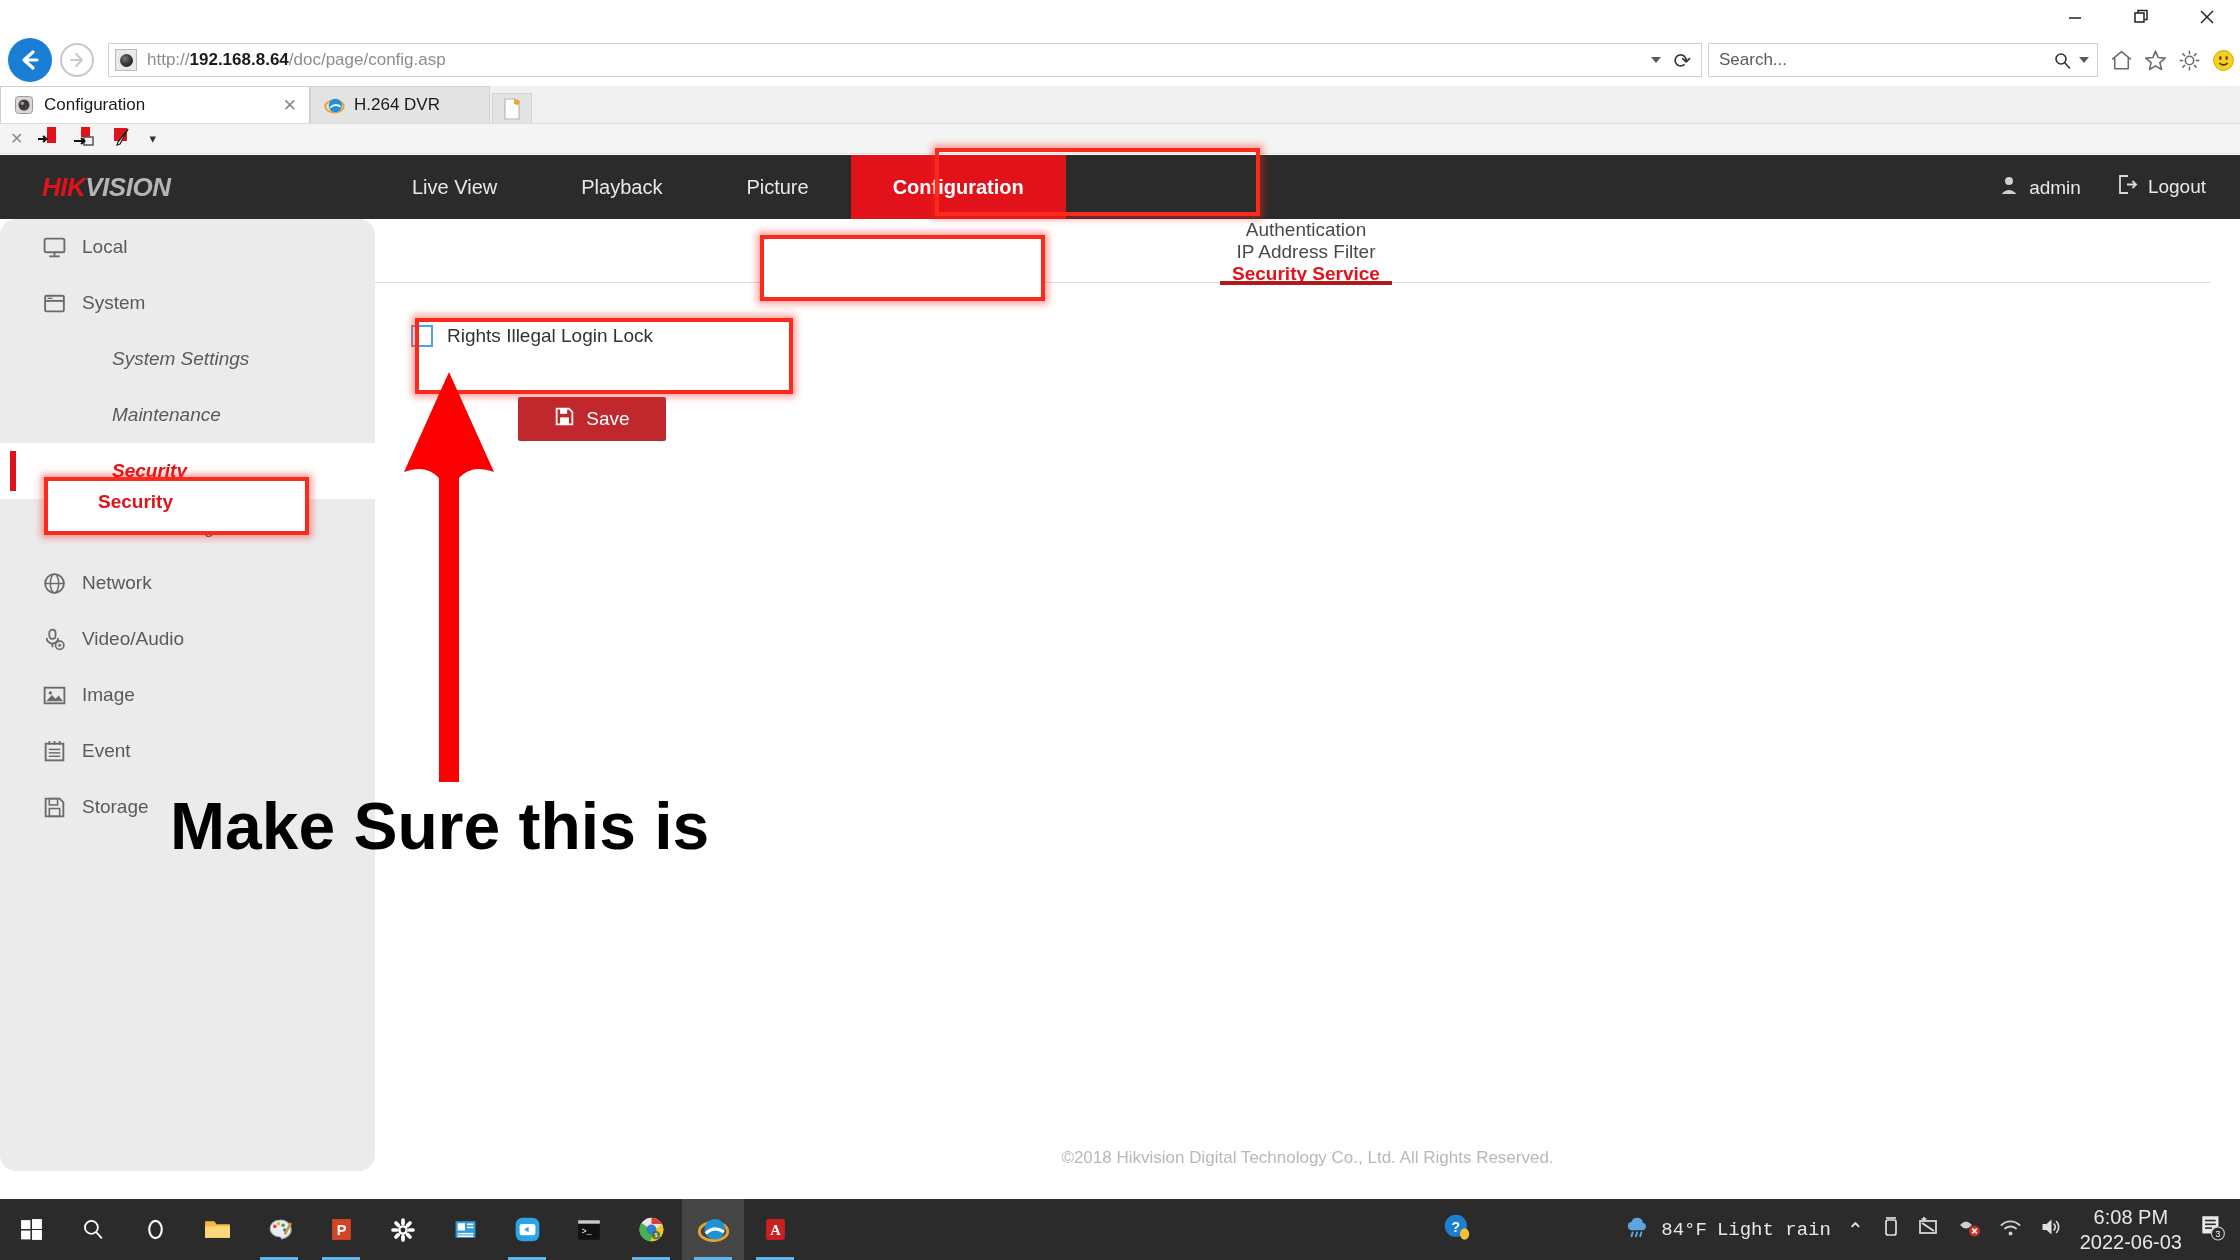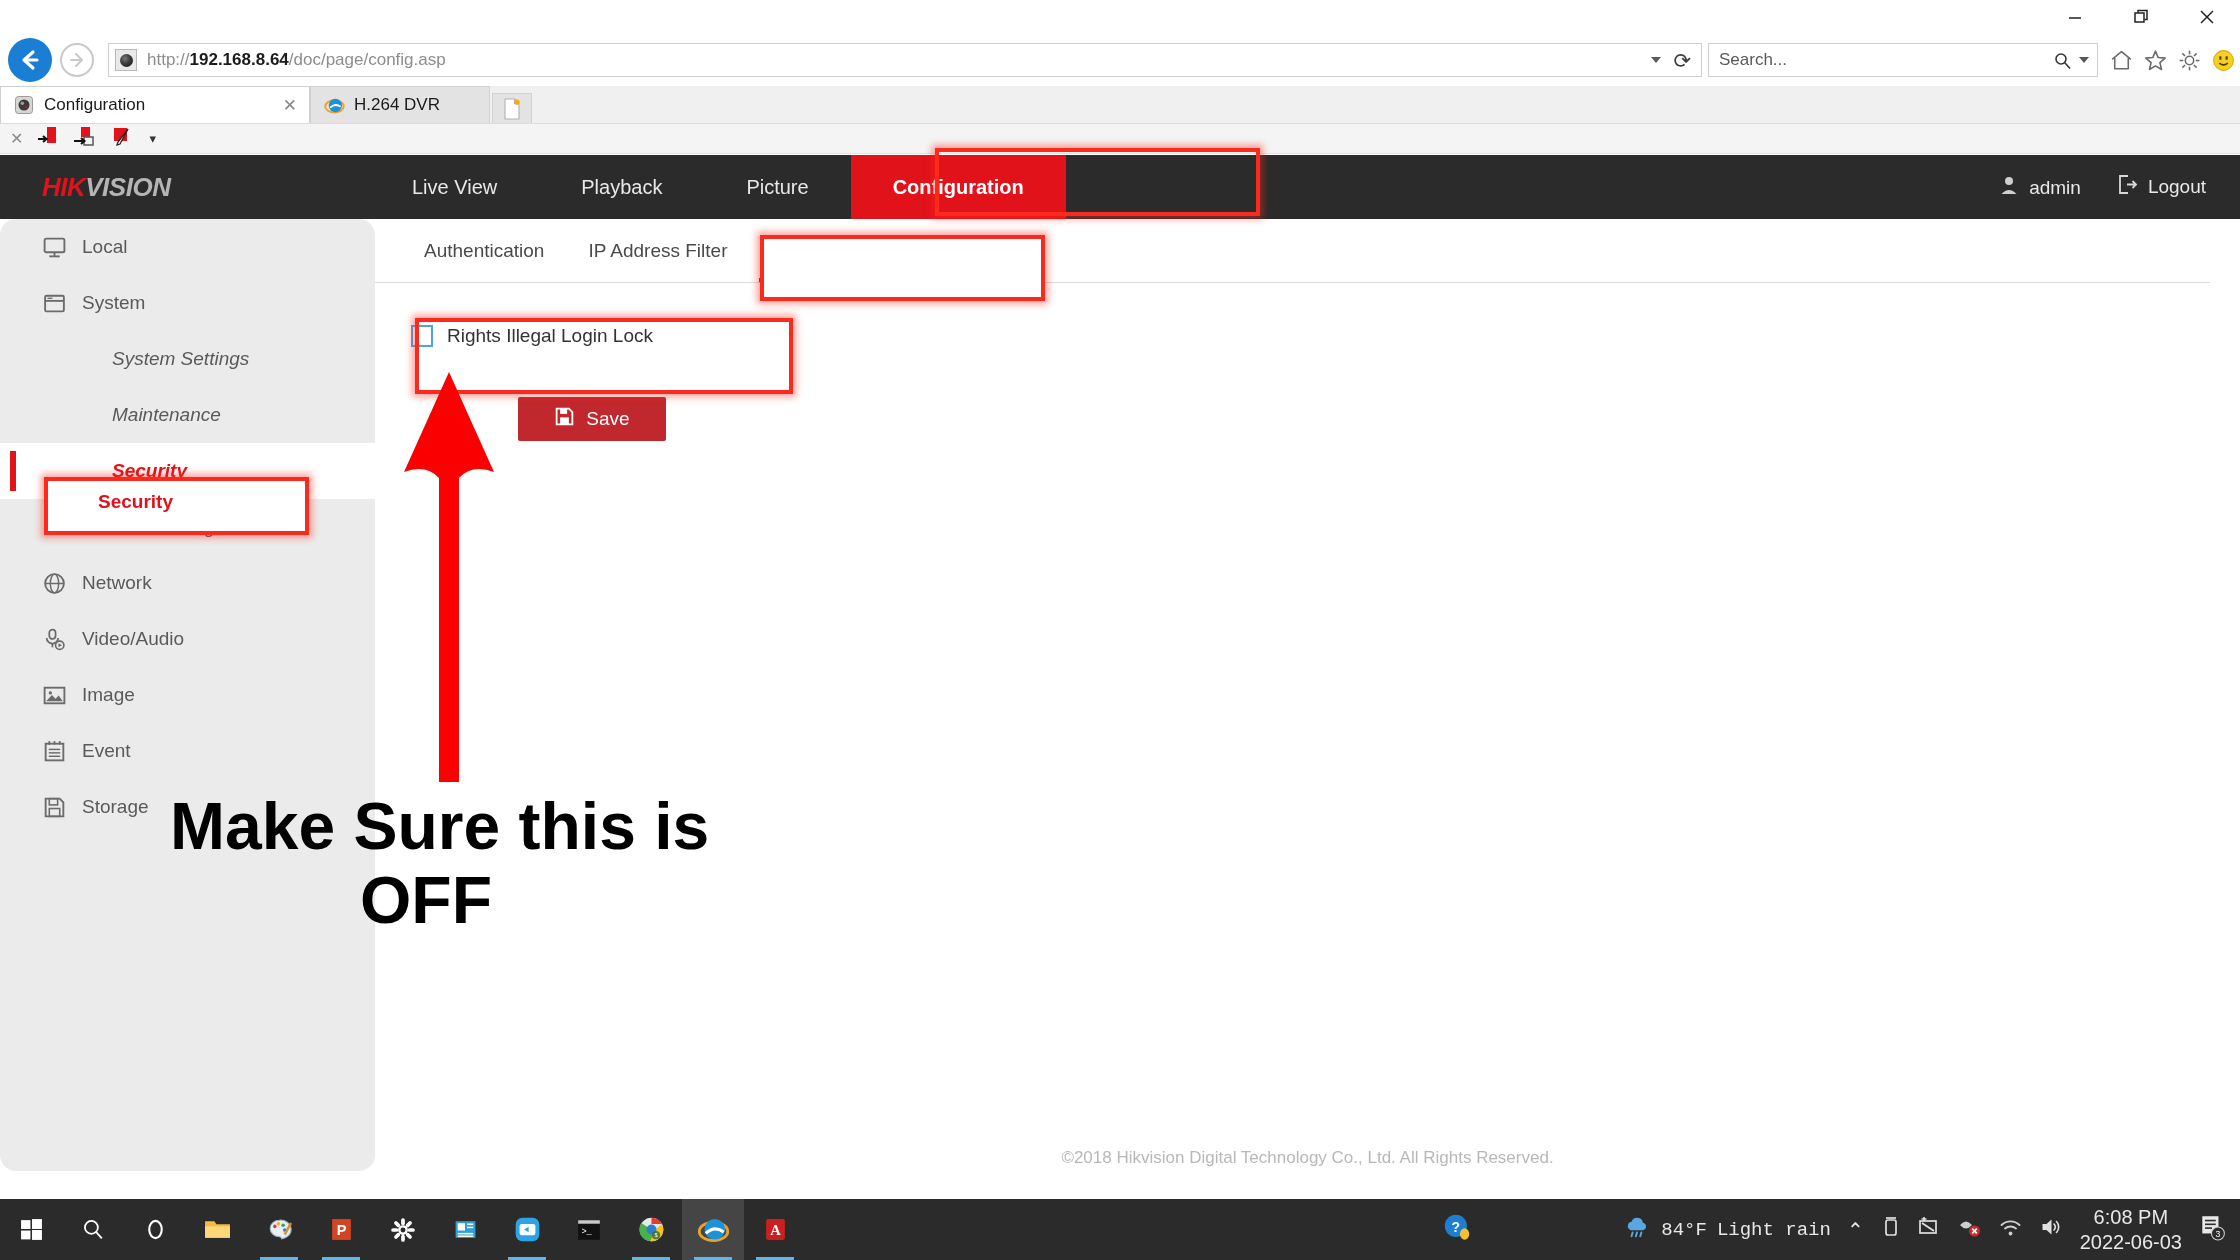--- a/index.html
+++ b/index.html
@@ -134,21 +134,21 @@
   .sb-sub.active::before {
     content:""; position:absolute; left:10px; top:8px; width:6px; height:40px; background:#e1121a;
   }
 
   
   .content {
     position:absolute; left:375px; top:219px; width:1865px; height:952px; background:#fff;
   }
   .ctabs {
     position:relative; height:64px; display:flex; align-items:center;
-    padding-left:27px; border-bottom:1px solid #dcdcdc; margin-right:30px;
+    padding-left:27px; border-bottom:1px solid #dcdcdc; margin-right:30px;flex-direction:column;
   }
   .ctab {
     font-size:19px; color:#4a4a4a; padding:0 22px; height:63px;
     display:flex; align-items:center; white-space:nowrap; position:relative;
   }
   .ctab.active { color:#e1121a; font-weight:bold; }
   .ctab.active::after {
     content:""; position:absolute; left:10px; right:10px; bottom:0; height:4px; background:#b3181c;
   }
   .cbody { padding:36px 0 0 36px; }
@@ -516,21 +516,20 @@
   <div class="anno anno-chk"></div>
   <div class="anno anno-side"></div>
   <div class="anno-side-lbl">Security</div>
 
   <svg class="arrow" viewBox="0 0 98 410">
     <path d="M49 0 L94 100 Q72 92 59 106 L59 410 L39 410 L39 106 Q26 92 4 100 Z" fill="#fb0000"></path>
   </svg>
 
   <div class="big-note">
     <span>Make Sure this is</span>
-    <span class="l2">OFF</span>
   </div>
 
   <div class="taskbar">
     <div class="tb-ico">
       <svg width="25" height="25" viewBox="0 0 24 24">
           <rect x="2" y="3" width="9" height="8.5" fill="#fff"></rect>
           <rect x="12.5" y="2" width="9.5" height="9.5" fill="#fff"></rect>
           <rect x="2" y="13" width="9" height="8.5" fill="#fff"></rect>
           <rect x="12.5" y="12.5" width="9.5" height="9.5" fill="#fff"></rect>
         </svg>

